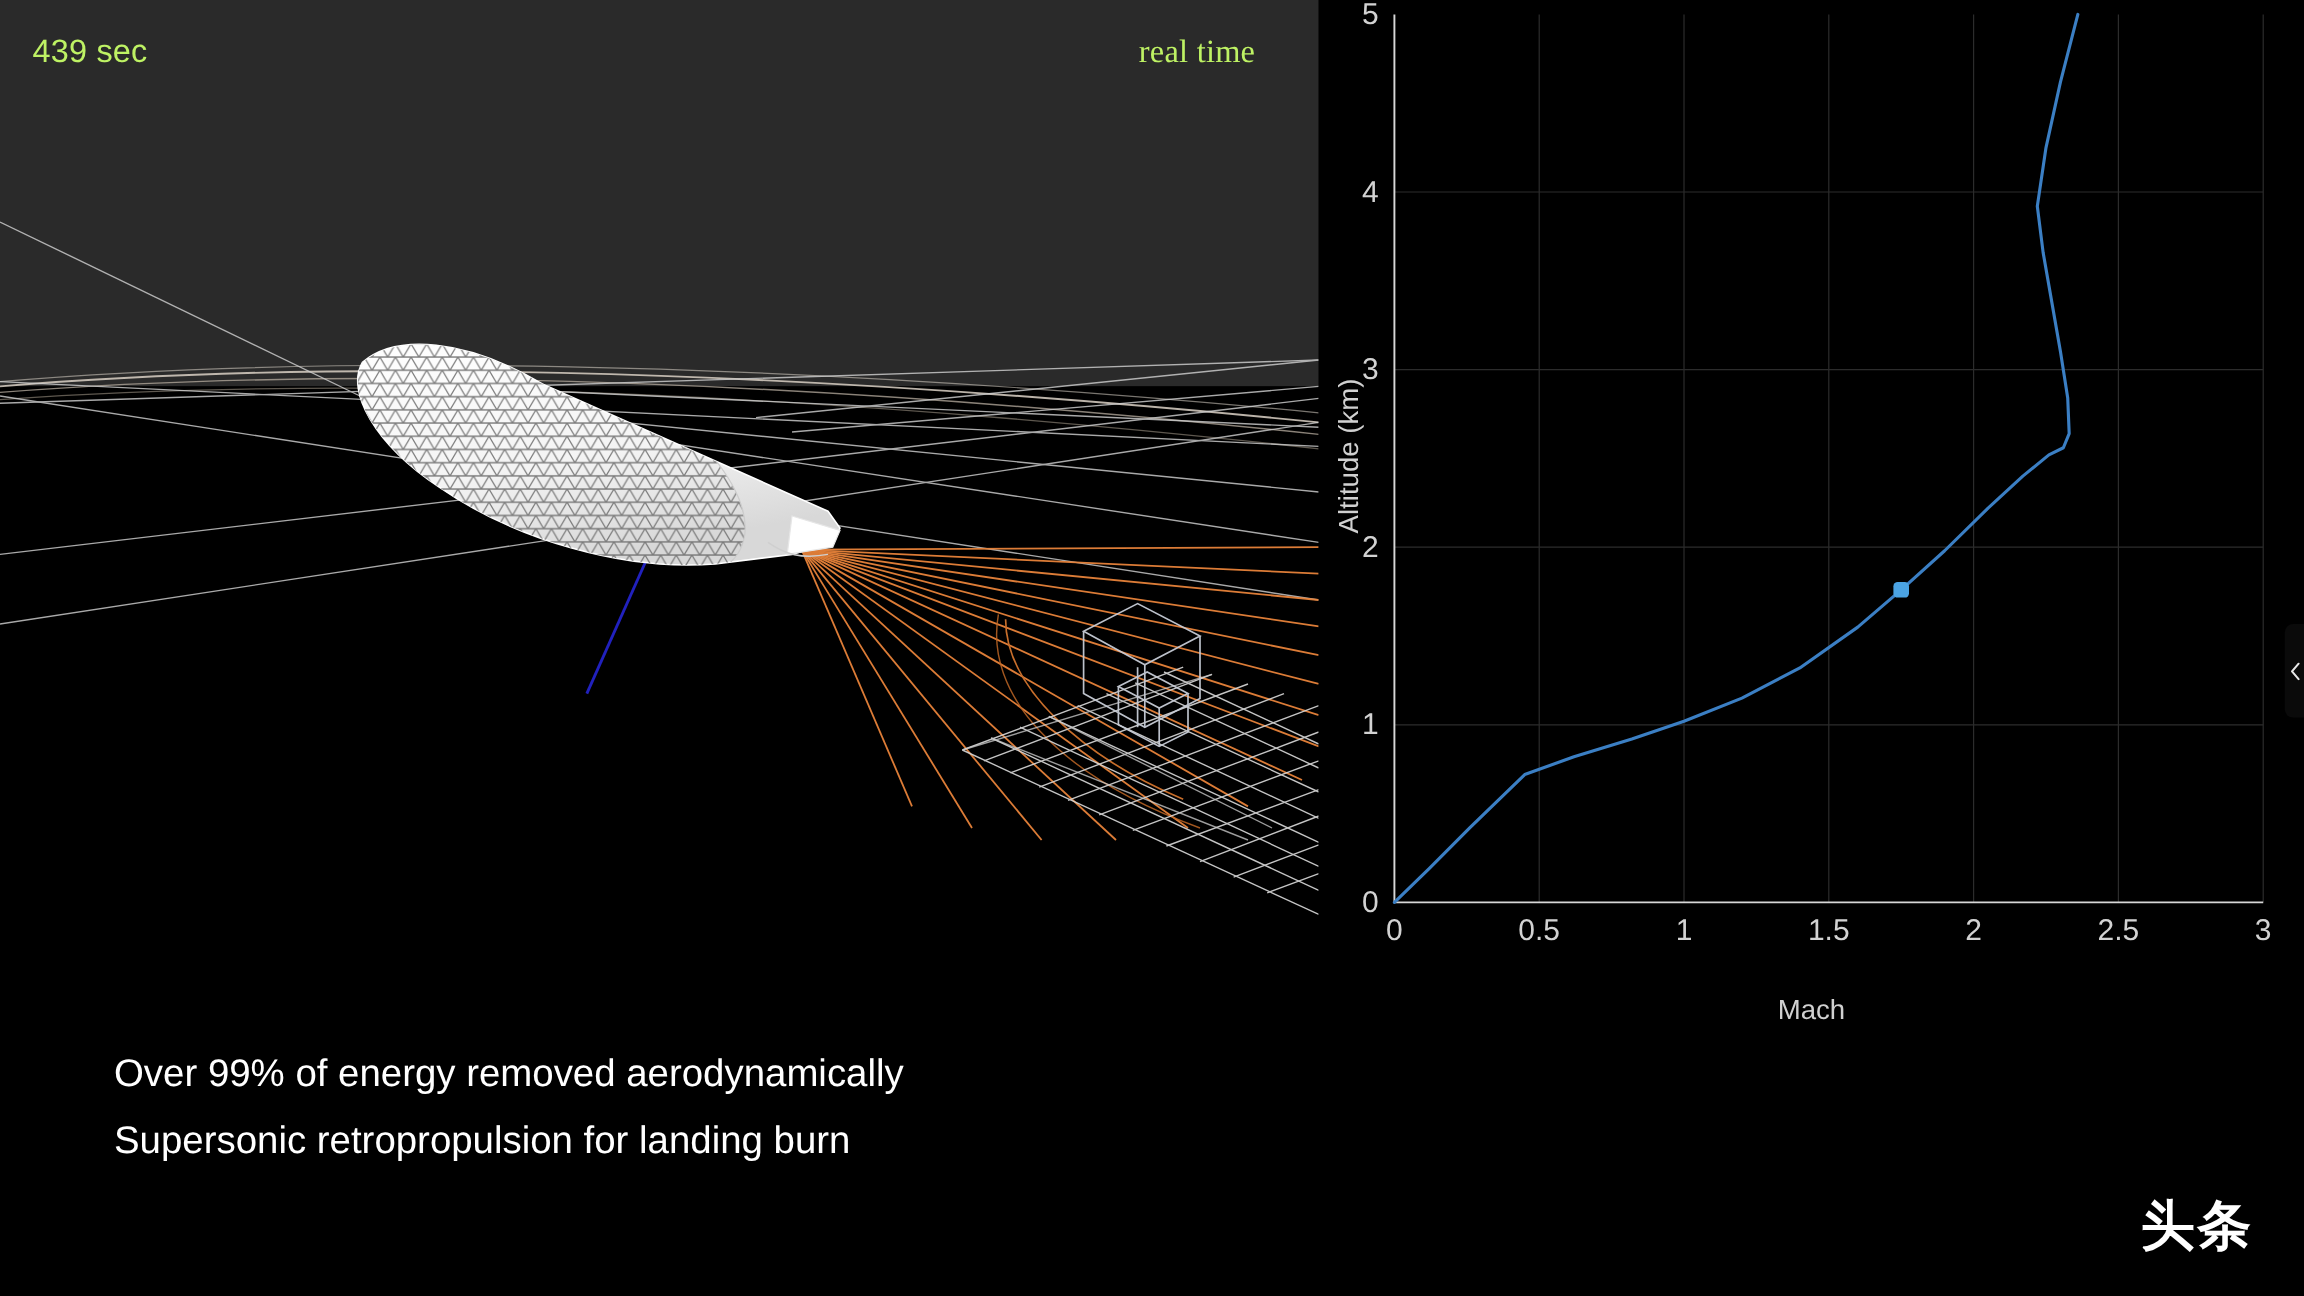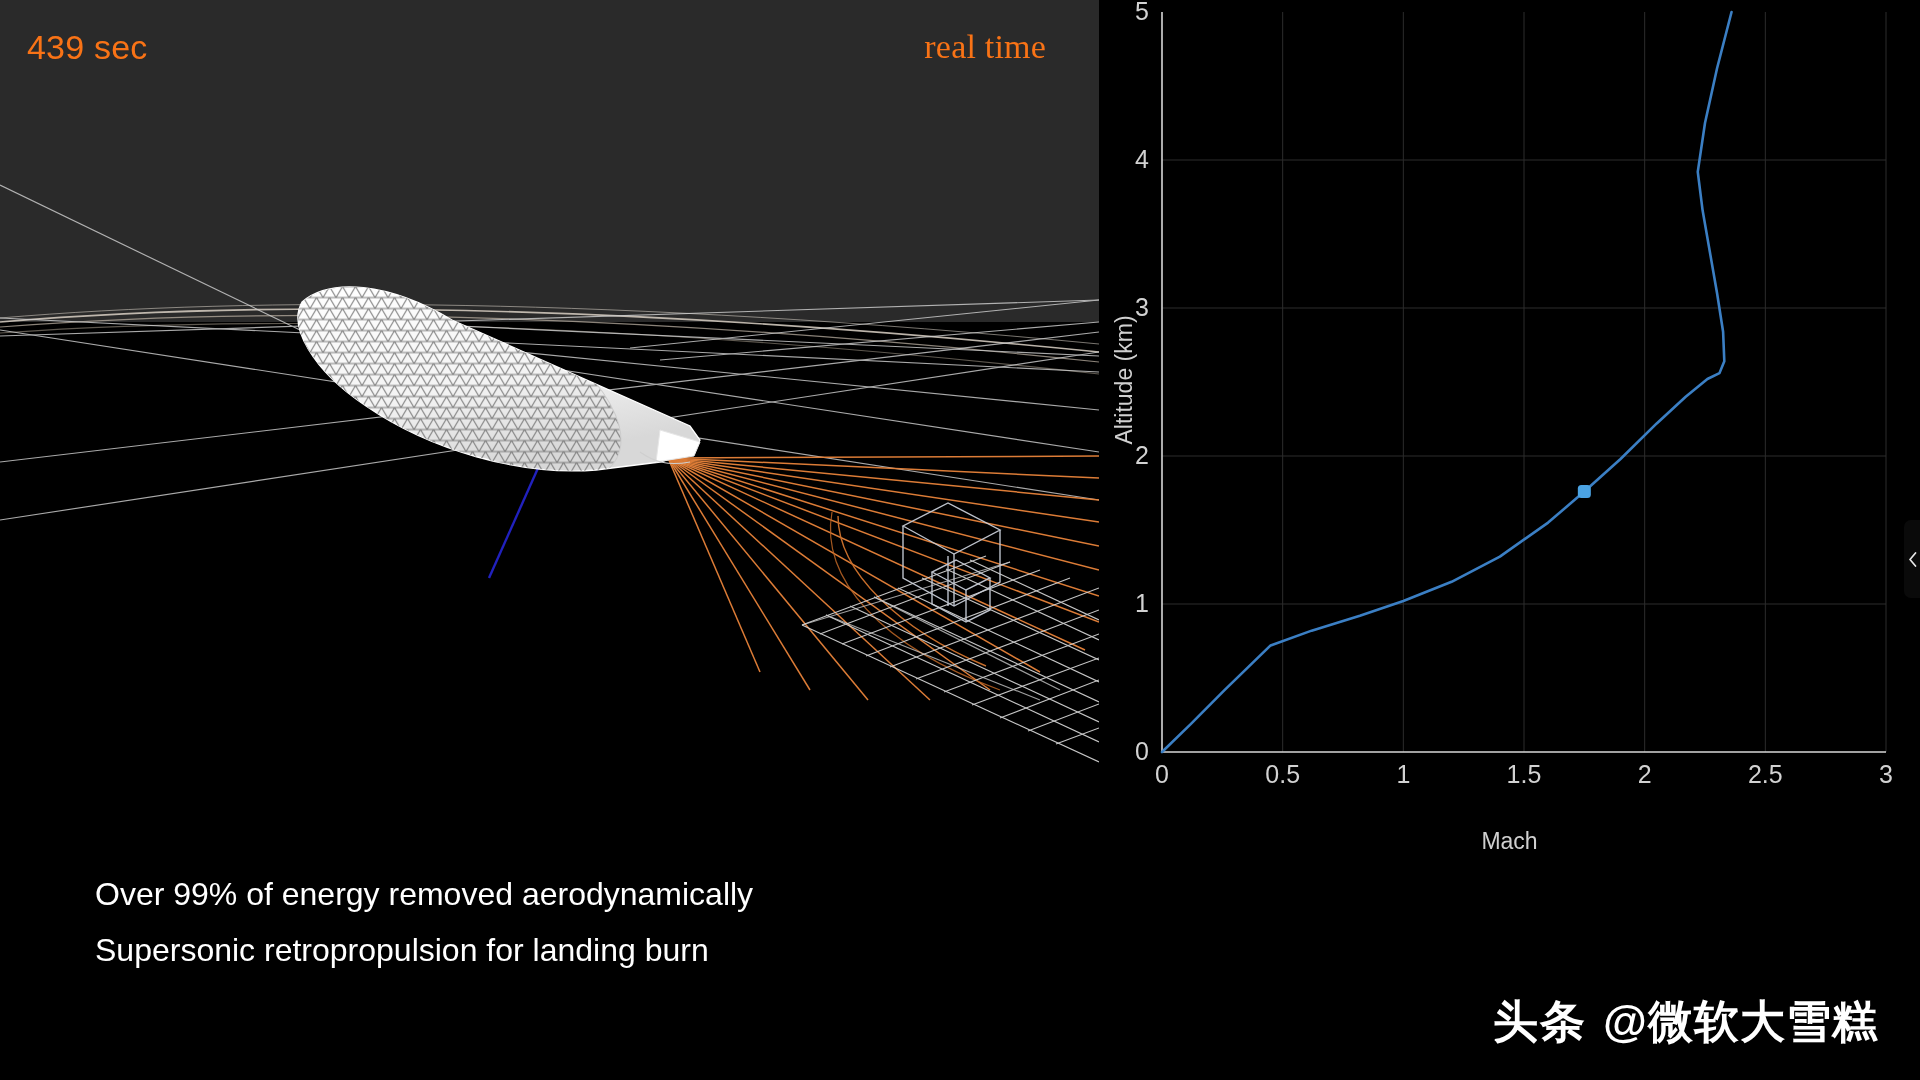--- a/index.html
+++ b/index.html
@@ -23,22 +23,22 @@
   }
   #ground {
     position:absolute; left:0; top:322px; width:1099px; height:503px;
     background:#000;
   }
   #scene3d { position:absolute; left:0; top:0; width:1099px; height:825px; }
 
   
   .hud {
     position:absolute;
-    color:#f97316;
-    font-size:34px;
+    color:#bef264;
+    font-size:27px;
     letter-spacing:0.2px;
     white-space:nowrap;
     text-align:right;
   }
   #hud-time { left:27px; top:28px; }
   #hud-mode { right:53px; top:28px;font-family:Liberation Serif, serif; }
 
   
   #chart-panel {
     position:absolute; left:1099px; top:0; width:821px; height:825px;
@@ -280,16 +280,15 @@
     </svg>
   </div>
 
   <div id="captions">
     <div class="caption-line">Over 99% of energy removed aerodynamically</div>
     <div class="caption-line">Supersonic retropropulsion for landing burn</div>
   </div>
 
   <div id="watermark">
     <span id="wm-brand">头条</span>
-    <span id="wm-handle">@微软大雪糕</span>
   </div>
 
 </div>
 
 </body></html>

